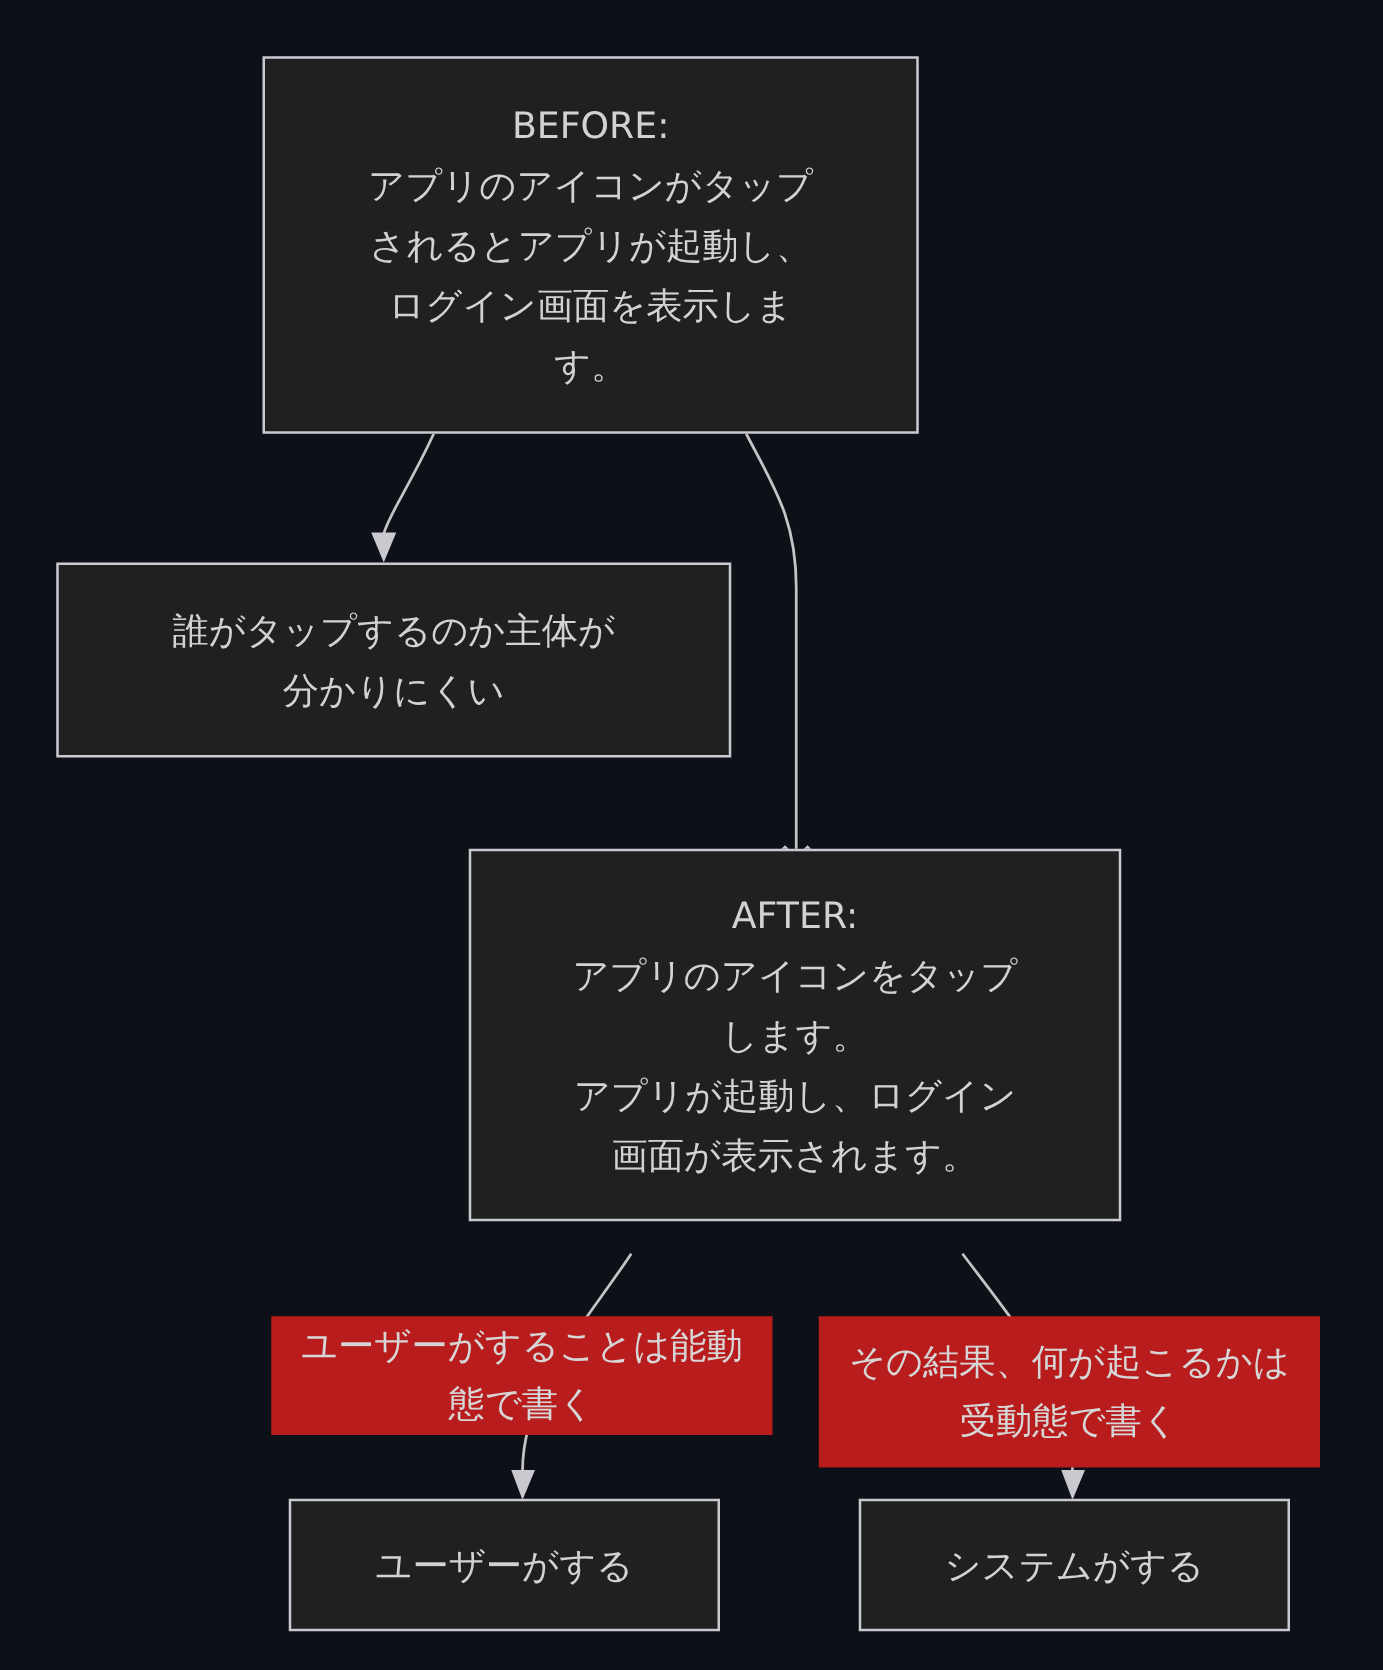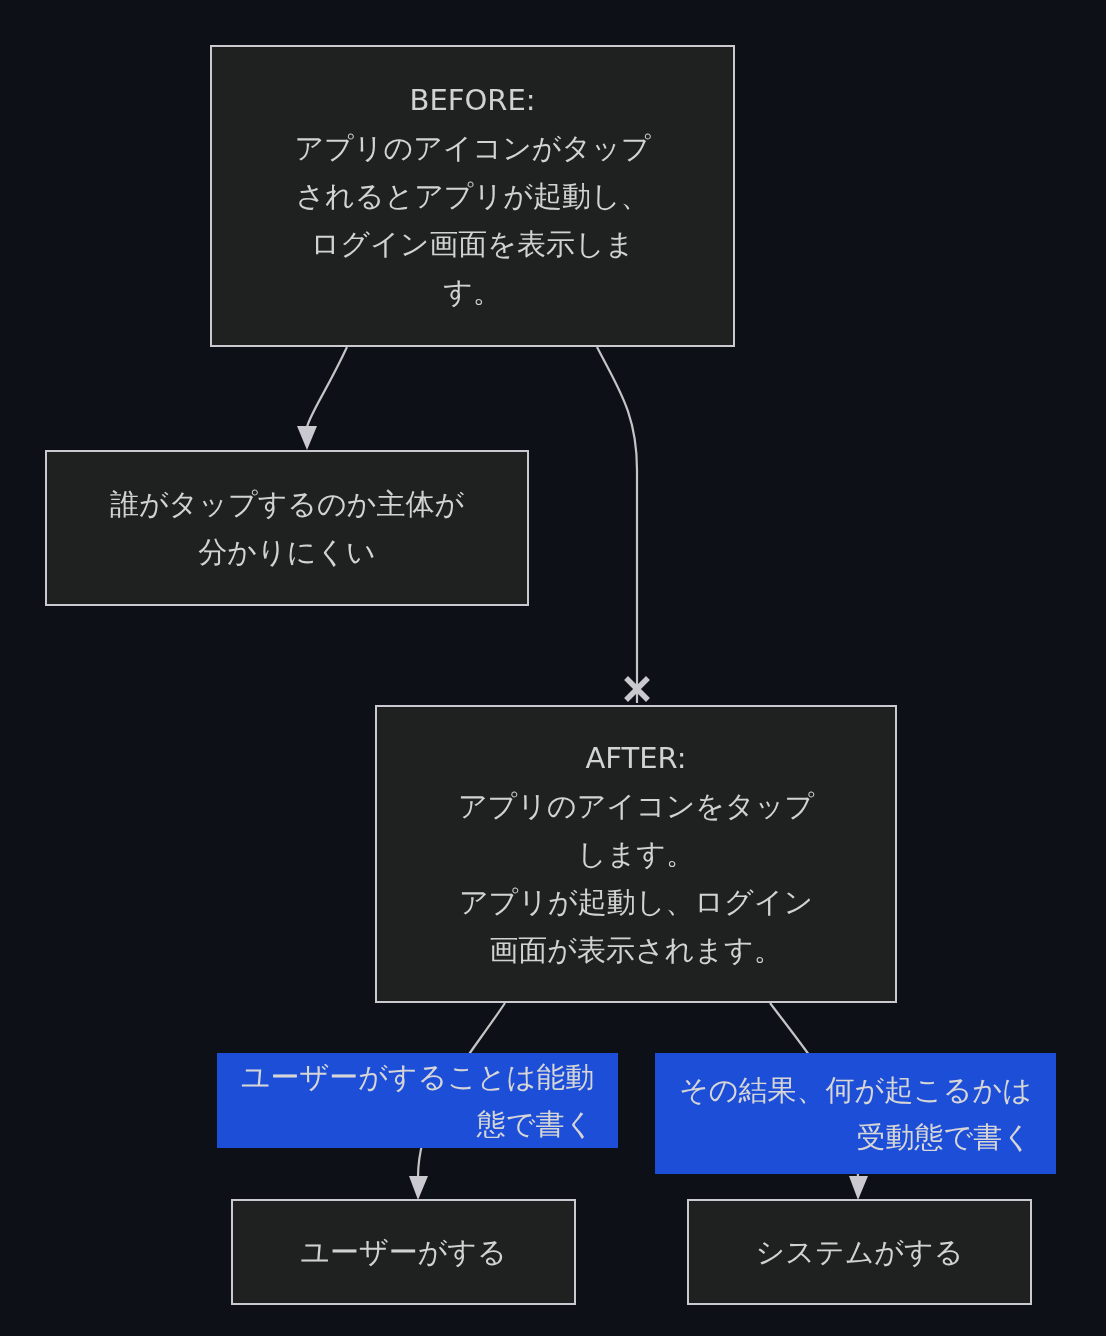--- a/index.html
+++ b/index.html
@@ -33,34 +33,34 @@
     align-items: center;
     justify-content: center;
     text-align: center;
     white-space: pre-line;
     font-size: 29px;
     line-height: 48px;
   }
   .edge-label {
     position: absolute;
     box-sizing: border-box;
-    background: #1d4ed8;
+    background: #b91c1c;
     color: #d6d6d6;
     display: flex;
     align-items: center;
     justify-content: center;
-    text-align: right;
+    text-align: center;
     white-space: pre-line;
     font-size: 29px;
     line-height: 47px;
     font-family: Liberation Serif, serif;
   }
   .node-before   { left: 210px; top: 45px;   width: 525px; height: 302px; }
-  .node-critique { left: 45px;  top: 450px;  width: 484px; height: 156px; }
-  .node-after    { left: 375px; top: 705px;  width: 522px; height: 298px; }
+  .node-critique { left: 45px;  top: 450px;  width: 540px; height: 156px; }
+  .node-after    { left: 375px; top: 679px;  width: 522px; height: 298px; }
   .node-user     { left: 231px; top: 1199px; width: 345px; height: 106px; }
   .node-system   { left: 687px; top: 1199px; width: 345px; height: 106px; }
   .label-active  { left: 217px; top: 1053px; width: 401px; height: 95px; }
   .label-passive { left: 655px; top: 1053px; width: 401px; height: 121px; }
 </style>
 </head>
 <body>
 
 <div class="canvas">
 

